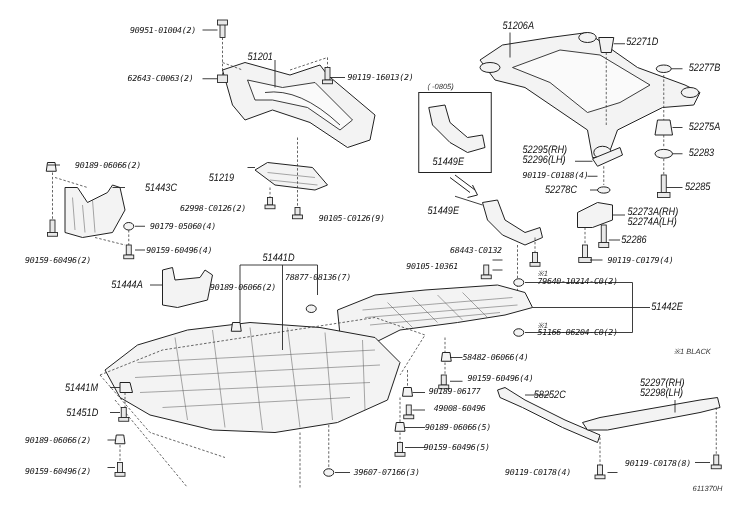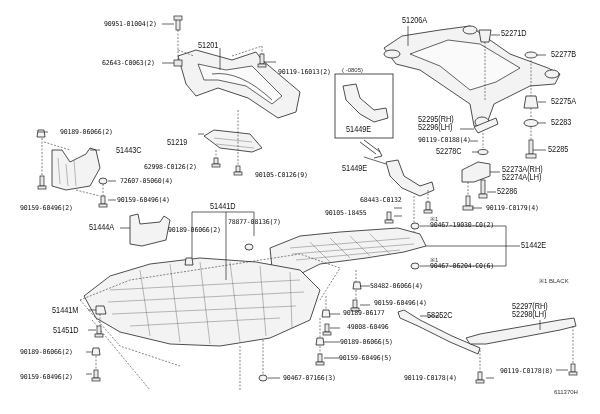--- a/index.html
+++ b/index.html
@@ -1,17 +1,17 @@
 <!DOCTYPE html>
 <html><head>
 <meta charset="utf-8">
 <style>
   html,body{margin:0;padding:0;background:#fff;}
   body{width:600px;height:414px;position:relative;overflow:hidden;font-family:"Liberation Sans",sans-serif;}
-  #diagram{position:absolute;left:0;top:0;width:476px;height:414px;}
+  #diagram{position:absolute;left:0;top:0;width:476px;height:414px;font-style:italic;}
   .lbl{position:absolute;font-family:"DejaVu Sans Mono","Liberation Mono",monospace;font-size:6.6px;color:#111;white-space:pre;line-height:1;letter-spacing:-0.2px;}
   .lbl.big{font-size:8.6px;font-family:"Liberation Sans",sans-serif;letter-spacing:0;transform:scaleX(0.85);transform-origin:left center;}
   .note{position:absolute;font-family:"Liberation Sans",sans-serif;font-size:6px;color:#333;white-space:pre;}
   svg .part{fill:#f3f3f3;stroke:#222;stroke-width:0.8;}
   svg .part2{fill:#fafafa;stroke:#222;stroke-width:0.7;}
   svg .lead{stroke:#222;stroke-width:0.7;fill:none;}
   svg .dash{stroke:#333;stroke-width:0.6;fill:none;stroke-dasharray:2 1.5;}
   svg .box{stroke:#222;stroke-width:0.8;fill:none;}
   svg .bolt{fill:#e8e8e8;stroke:#222;stroke-width:0.7;}
   svg .grid{stroke:#555;stroke-width:0.4;fill:none;}
@@ -234,68 +234,68 @@
 
   <g>
     <path class="lead" d="M162 24 L174 24 M162 63 L174 63 M264 62 L276 62 M220 48 L220 70 M408 26 L408 46 M491 35 L500 35 M537 55 L546 55 M538 102 L546 102 M538 123 L546 123 M533 150 L546 150 M460 129 L474 129 M470 141 L478 141 M472 152 L478 152 M490 172 L500 172 M487 192 L496 192 M472 208 L482 208 M364 157 L386 164 M394 208 L402 208 M402 216 L394 216 M48 132 L38 132 M90 150 L100 150 M108 181 L116 181 M108 200 L116 200 M120 228 L130 228 M198 134 L204 134 M360 286 L370 286 M360 305 L370 305 M330 314 L340 314 M330 328 L340 328 M324 342 L340 342 M324 358 L340 358 M268 378 L280 378 M88 310 L96 310 M88 330 L96 330 M86 352 L92 352 M86 374 L92 374 M420 316 L440 316 M540 330 L540 320 M486 378 L494 378 M556 370 L568 370"></path>
   </g>
 </svg>
 
 
 <span class="lbl" style="left:104px;top:21px">90951-01004(2)</span>
 <span class="lbl" style="left:102px;top:60px">62643-C0063(2)</span>
 <span class="lbl big" style="left:198px;top:41px">51201</span>
-<span class="lbl" style="left:278px;top:69px">90119-16013(2)</span>
+<span class="lbl" style="left:278px;top:59px">90119-16013(2)</span>
 <span class="lbl big" style="left:402px;top:16px">51206A</span>
 <span class="lbl big" style="left:501px;top:29px">52271D</span>
 <span class="lbl big" style="left:551px;top:50px">52277B</span>
 <span class="lbl big" style="left:551px;top:97px">52275A</span>
 <span class="lbl big" style="left:551px;top:118px">52283</span>
 <span class="lbl big" style="left:548px;top:145px">52285</span>
 <span class="lbl big" style="left:418px;top:116px;line-height:0.9">52295(RH)
 52296(LH)</span>
 <span class="lbl" style="left:418px;top:137px">90119-C0188(4)</span>
 <span class="lbl big" style="left:436px;top:147px">52278C</span>
 <span class="lbl big" style="left:502px;top:166px;line-height:0.9">52273A(RH)
 52274A(LH)</span>
 <span class="lbl big" style="left:497px;top:187px">52286</span>
 <span class="lbl" style="left:486px;top:205px">90119-C0179(4)</span>
 
 <span class="note" style="left:342px;top:67px">( -0805)</span>
 <span class="lbl big" style="left:346px;top:125px">51449E</span>
 <span class="lbl big" style="left:342px;top:164px">51449E</span>
 <span class="lbl" style="left:360px;top:197px">68443-C0132</span>
-<span class="lbl" style="left:325px;top:210px">90105-18455</span>
+<span class="lbl" style="left:325px;top:210px">90105-10361</span>
 <span class="note" style="left:430px;top:215px">※1</span>
-<span class="lbl" style="left:430px;top:222px">90467-19030-C0(2)</span>
+<span class="lbl" style="left:430px;top:222px">79640-10214-C0(2)</span>
 <span class="lbl big" style="left:521px;top:241px">51442E</span>
 <span class="note" style="left:430px;top:256px">※1</span>
-<span class="lbl" style="left:430px;top:263px">90467-06204-C0(6)</span>
+<span class="lbl" style="left:430px;top:263px">51166-06204-C0(2)</span>
 <span class="note" style="left:539px;top:277px">※1 BLACK</span>
 
 <span class="lbl" style="left:60px;top:129px">90189-06066(2)</span>
 <span class="lbl big" style="left:116px;top:146px">51443C</span>
-<span class="lbl" style="left:120px;top:178px">72607-05060(4)</span>
+<span class="lbl" style="left:120px;top:178px">90179-05060(4)</span>
 <span class="lbl" style="left:20px;top:205px">90159-60496(2)</span>
 <span class="lbl" style="left:117px;top:197px">90159-60496(4)</span>
 <span class="lbl big" style="left:167px;top:138px">51219</span>
 <span class="lbl" style="left:144px;top:164px">62998-C0126(2)</span>
 <span class="lbl" style="left:255px;top:172px">90105-C0126(9)</span>
 <span class="lbl big" style="left:89px;top:223px">51444A</span>
 <span class="lbl big" style="left:210px;top:202px">51441D</span>
 <span class="lbl" style="left:168px;top:227px">90189-06066(2)</span>
 <span class="lbl" style="left:228px;top:219px">78877-08136(7)</span>
 
 <span class="lbl" style="left:370px;top:283px">58482-06066(4)</span>
 <span class="lbl" style="left:374px;top:300px">90159-60496(4)</span>
 <span class="lbl" style="left:343px;top:310px">90189-06177</span>
 <span class="lbl" style="left:347px;top:324px">49008-60496</span>
 <span class="lbl" style="left:340px;top:339px">90189-06066(5)</span>
 <span class="lbl" style="left:339px;top:355px">90159-60496(5)</span>
-<span class="lbl" style="left:283px;top:375px">90467-07166(3)</span>
+<span class="lbl" style="left:283px;top:375px">39607-07166(3)</span>
 
 <span class="lbl big" style="left:52px;top:306px">51441M</span>
 <span class="lbl big" style="left:53px;top:326px">51451D</span>
 <span class="lbl" style="left:20px;top:349px">90189-06066(2)</span>
 <span class="lbl" style="left:20px;top:374px">90159-60496(2)</span>
 
 <span class="lbl big" style="left:427px;top:311px">58252C</span>
 <span class="lbl big" style="left:512px;top:303px;line-height:0.9">52297(RH)
 52298(LH)</span>
 <span class="lbl" style="left:404px;top:375px">90119-C0178(4)</span>

